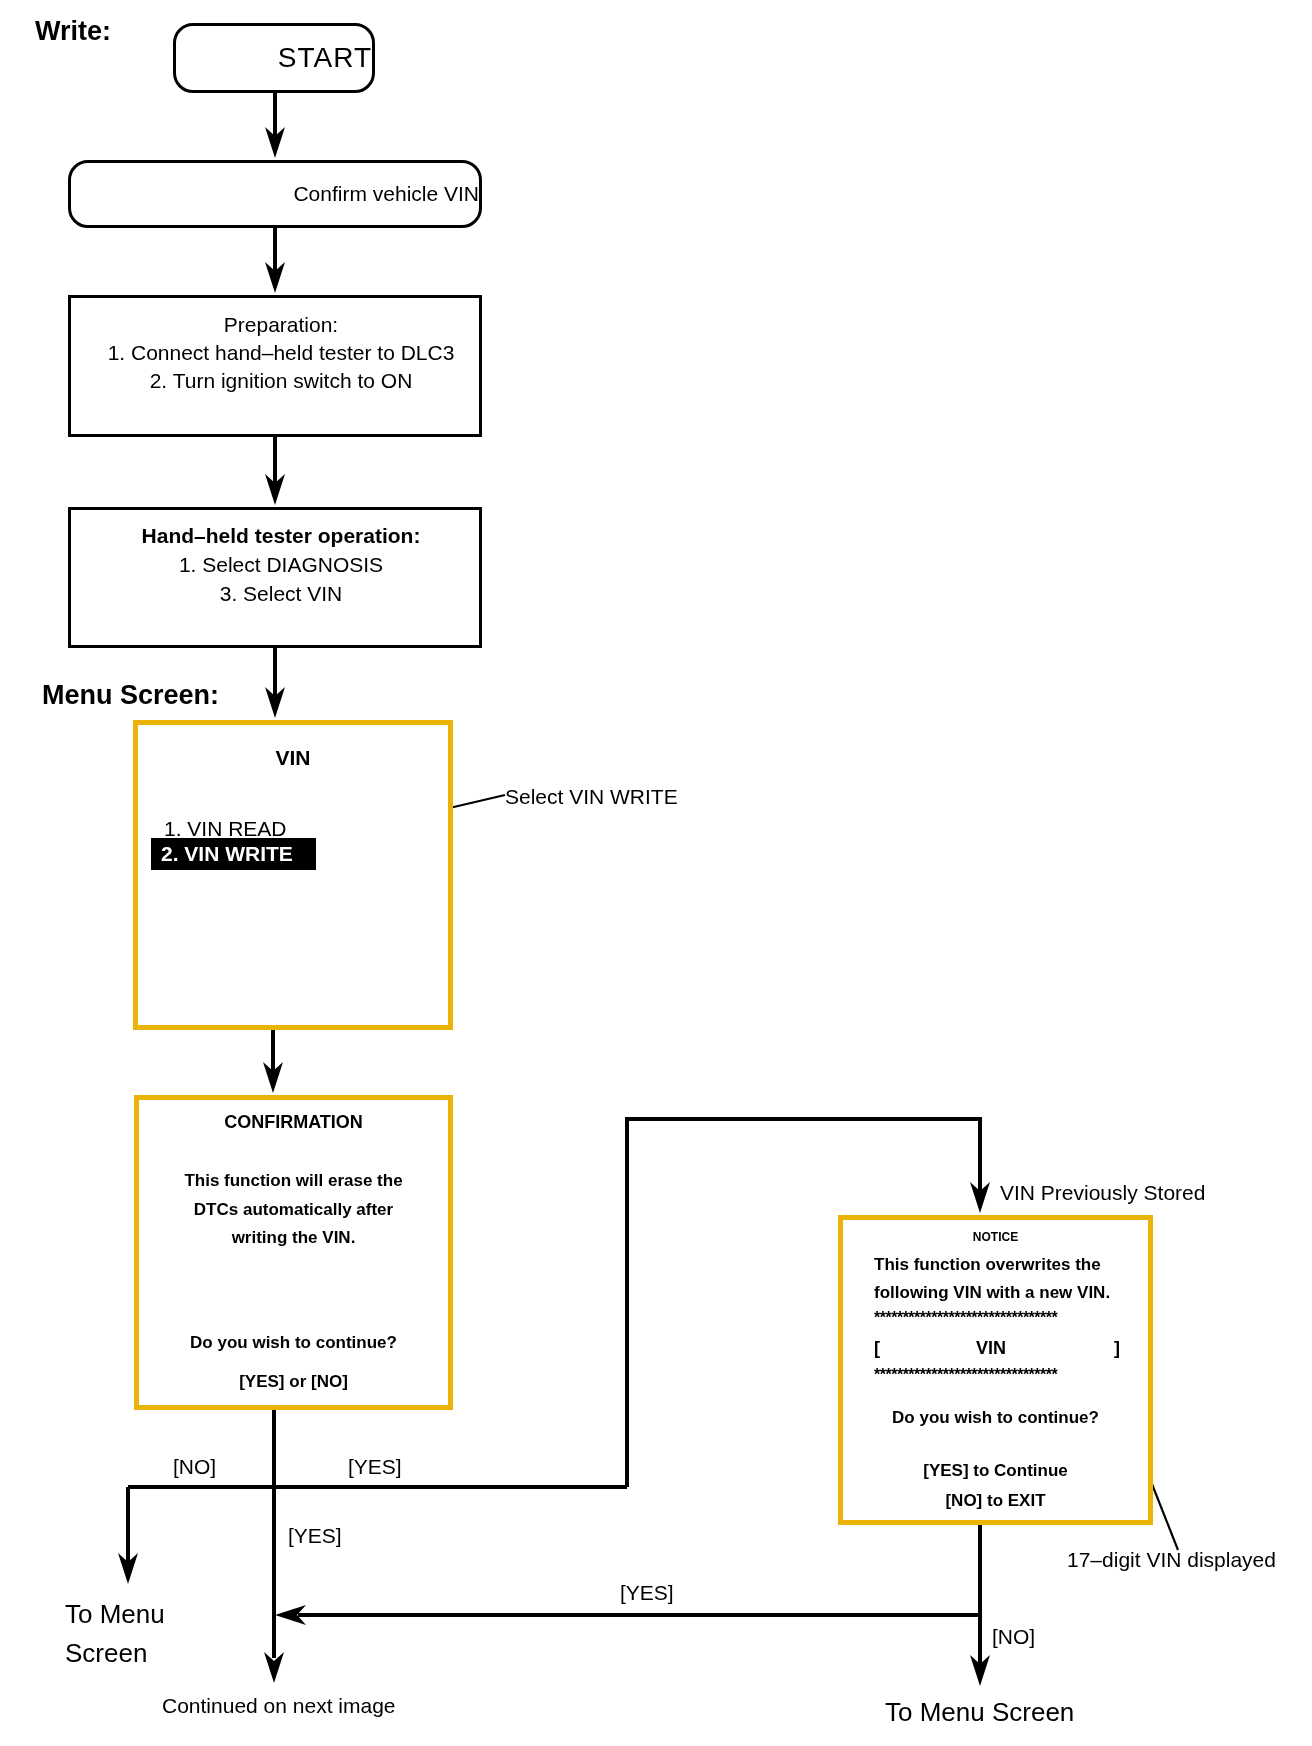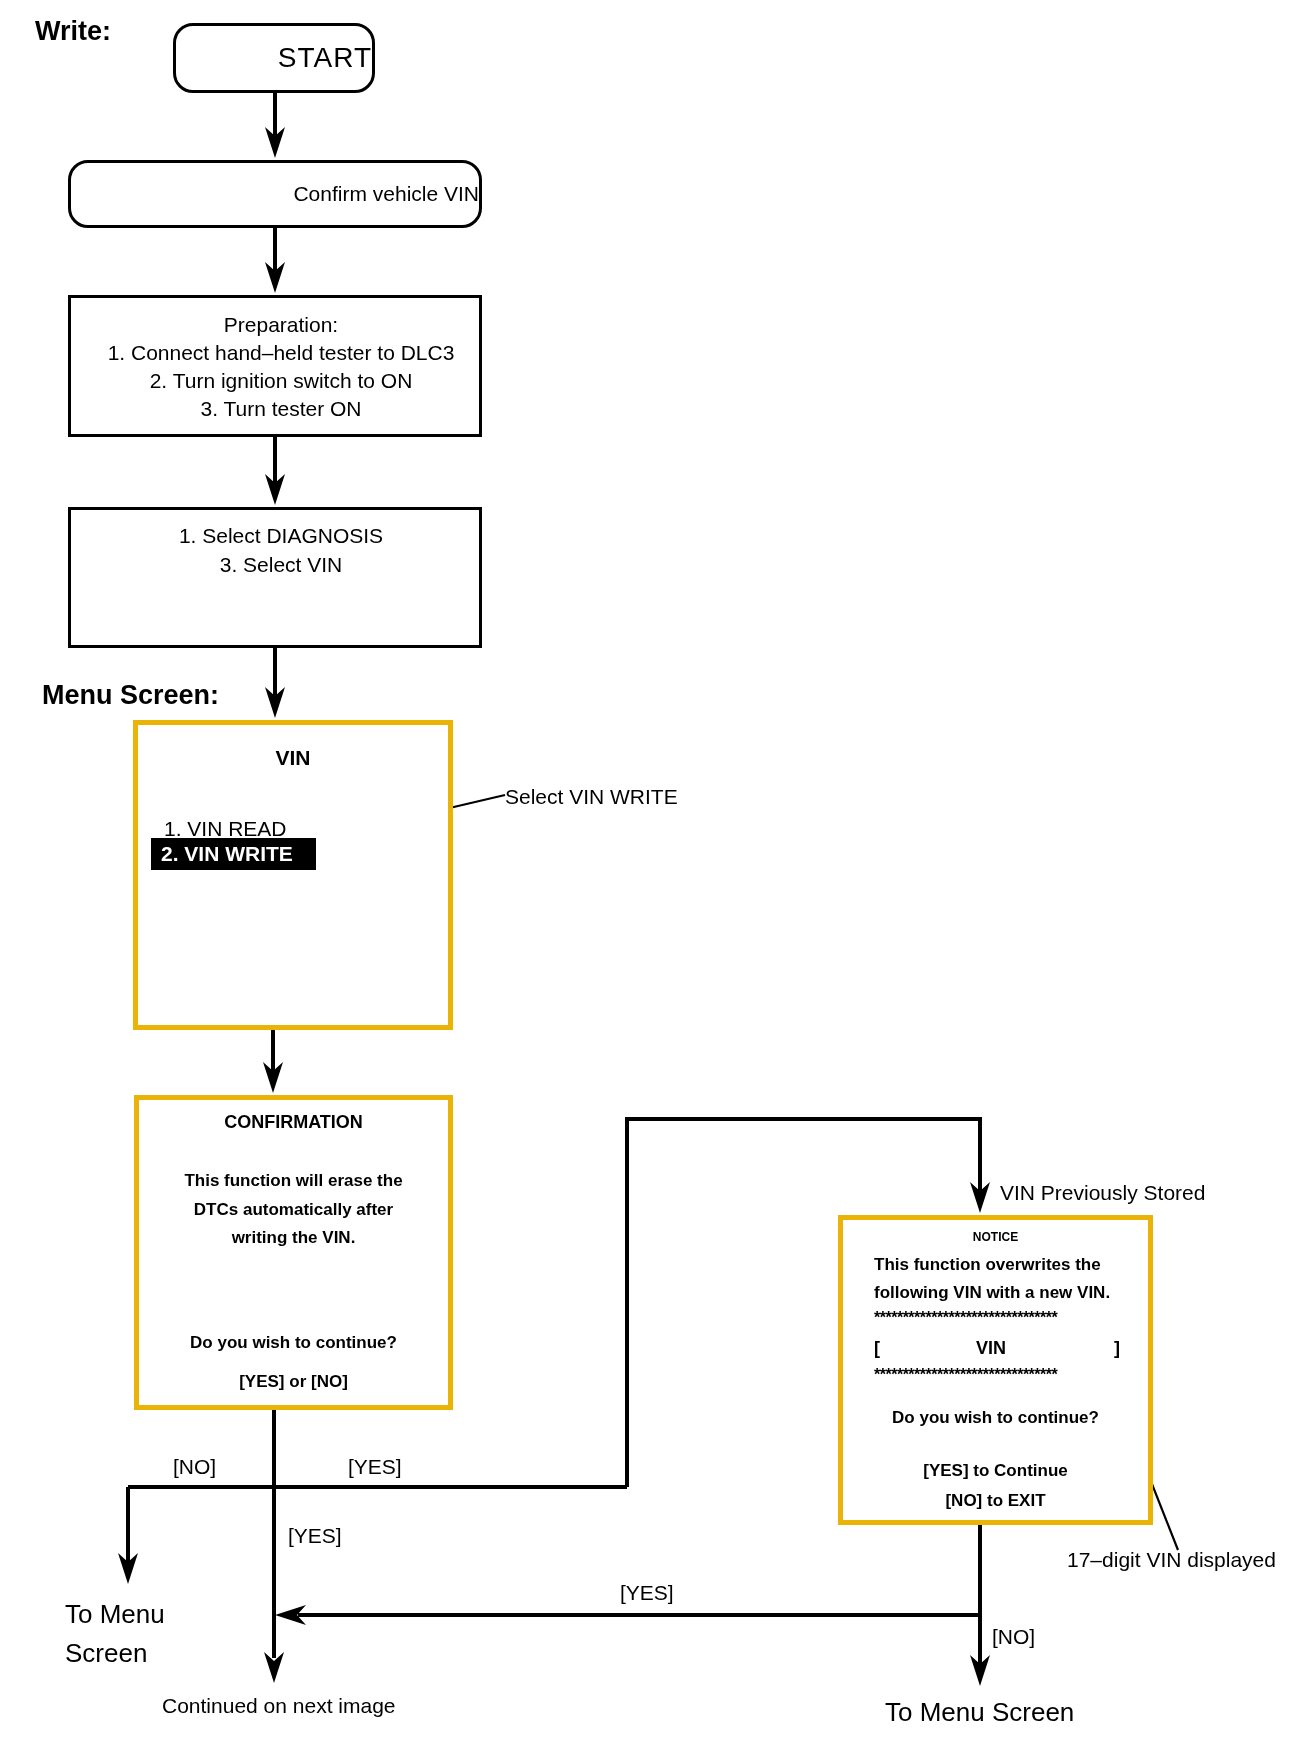--- a/index.html
+++ b/index.html
@@ -76,24 +76,24 @@
   </div>
 
   <div class="box thin flex-center" style="left:68px;top:160px;width:414px;height:68px">
     <span class="confirm-text">Confirm vehicle VIN</span>
   </div>
 
   <div class="box thin list-box" style="left:68px;top:295px;width:414px;height:142px;padding:13px 8px 0 20px">
     <div class="row">Preparation:</div>
     <div class="row">1. Connect hand–held tester to DLC3</div>
     <div class="row">2. Turn ignition switch to ON</div>
-    <div class="row">3. Turn tester ON</div>
   </div>
 
   <div class="box thin list-box" style="left:68px;top:507px;width:414px;height:141px;padding:11px 8px 0 20px;line-height:29px">
+    <div class="row bold">Hand–held tester operation:</div>
     <div class="row">1. Select DIAGNOSIS</div>
     <div class="row">3. Select VIN</div>
   </div>
 
   <div class="box thick" style="left:117px;top:720px;width:320px;height:310px">
     <div class="center-line vin-title">VIN</div>
     <div class="vin-item1">1. VIN READ</div>
     <div class="vin-item2">2. VIN WRITE</div>
   </div>
 

